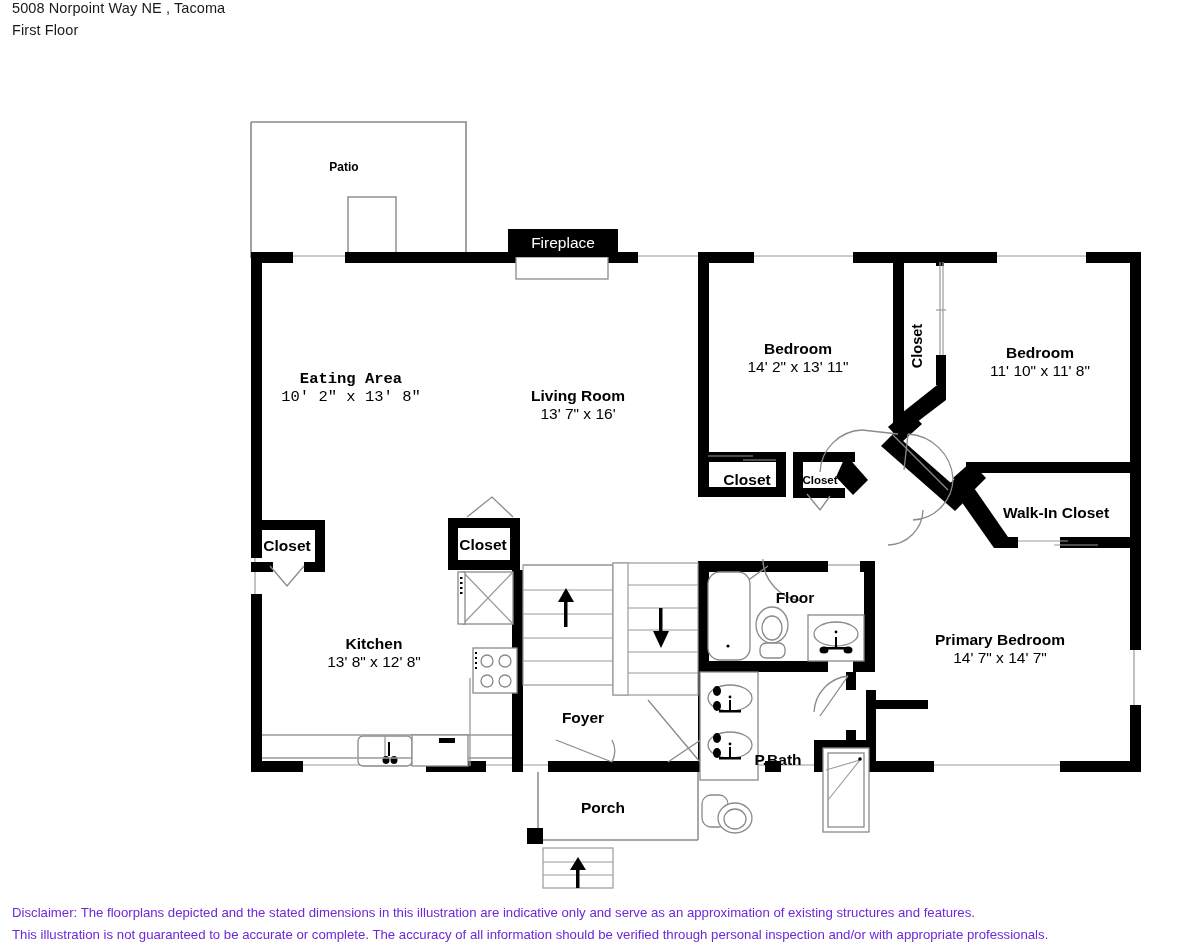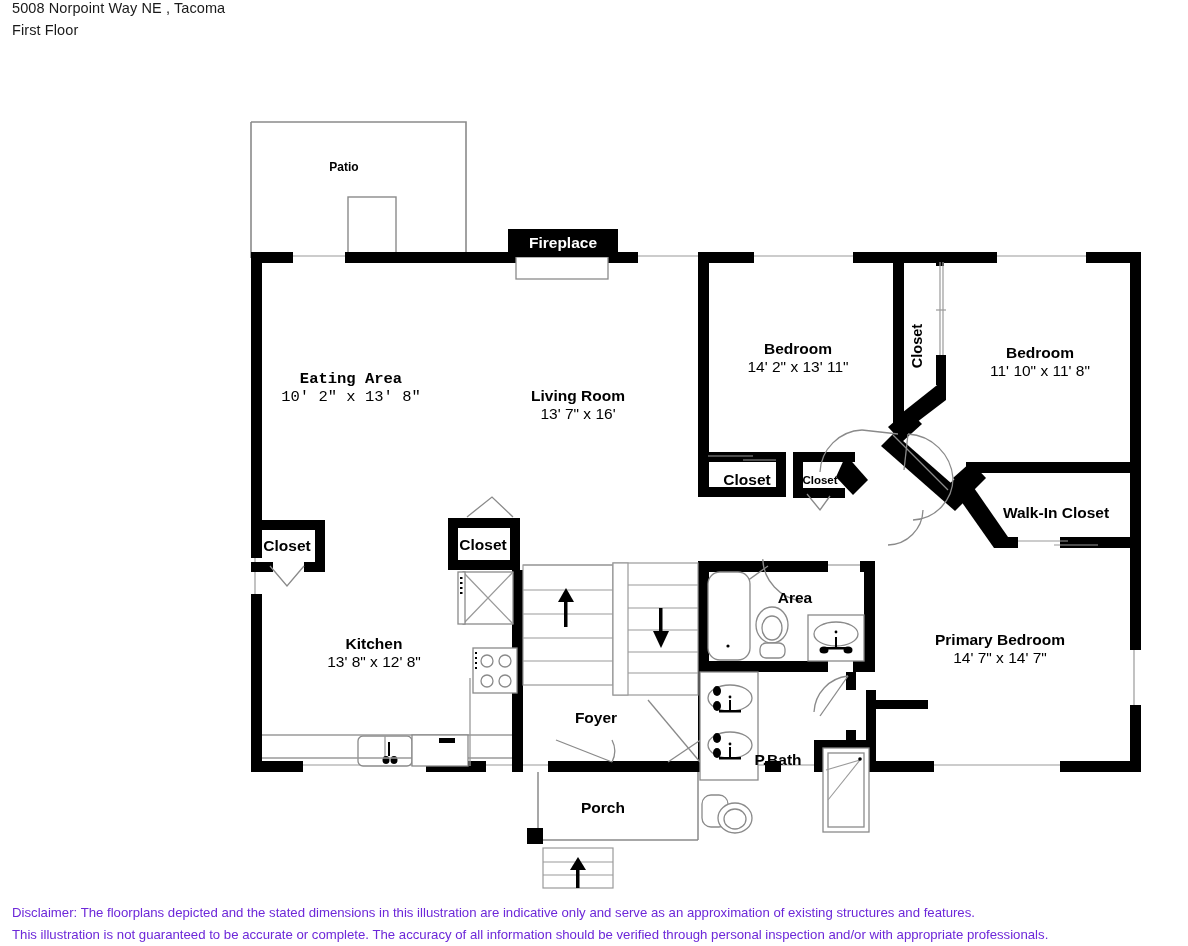--- a/index.html
+++ b/index.html
@@ -63,21 +63,21 @@
   }
   .label .nm { display: block; }
   .label .dim { display: block; font-weight: normal; }
   .rot90 { transform: translate(-50%,-50%) rotate(-90deg); }
   .ctr { transform: translate(-50%,-50%); }
 
   .fireplace-box {
     position: absolute;
     background: #000;
     color: #fff;
-    font-weight: bold;
+    font-weight: normal;
     display: flex;
     align-items: center;
     justify-content: center;
   }
 </style>
 </head>
 <body>
 
 <div id="page">
 
@@ -447,23 +447,23 @@
         <span class="dim">14' 7" x 14' 7"</span>
       </div>
     </div>
   <div id="simple-labels">
       <div class="label ctr" style="left: 279px; top: 546px; font-size: 15.5px;">Closet</div>
       <div class="label ctr" style="left: 475px; top: 545px; font-size: 15.5px;">Closet</div>
       <div class="label ctr" style="left: 739px; top: 480px; font-size: 15.5px;">Closet</div>
       <div class="label ctr" style="left: 812px; top: 481px; font-size: 11.5px;">Closet</div>
       <div class="label rot90" style="left: 909px; top: 346px; font-size: 14.5px;">Closet</div>
       <div class="label ctr" style="left: 1048px; top: 497px; font-size: 15.5px; margin-top: 16px;">Walk-In Closet</div>
-      <div class="label ctr" style="left: 787px; top: 598px; font-size: 15.5px;">Area</div>
+      <div class="label ctr" style="left: 787px; top: 598px; font-size: 15.5px;">Floor</div>
       <div class="label ctr" style="left: 770px; top: 760px; font-size: 15.5px;">P.Bath</div>
-      <div class="label ctr" style="left: 575px; top: 718px; font-size: 15.5px; margin-left: 13px;">Foyer</div>
+      <div class="label ctr" style="left: 575px; top: 718px; font-size: 15.5px;">Foyer</div>
       <div class="label ctr" style="left: 595px; top: 808px; font-size: 15.5px;">Porch</div>
     </div>
 
   <div id="disclaimer">
     <div>Disclaimer: The floorplans depicted and the stated dimensions in this illustration are indicative only and serve as an approximation of existing structures and features.</div>
     <div>This illustration is not guaranteed to be accurate or complete. The accuracy of all information should be verified through personal inspection and/or with appropriate professionals.</div>
   </div>
 
 </div>
 

